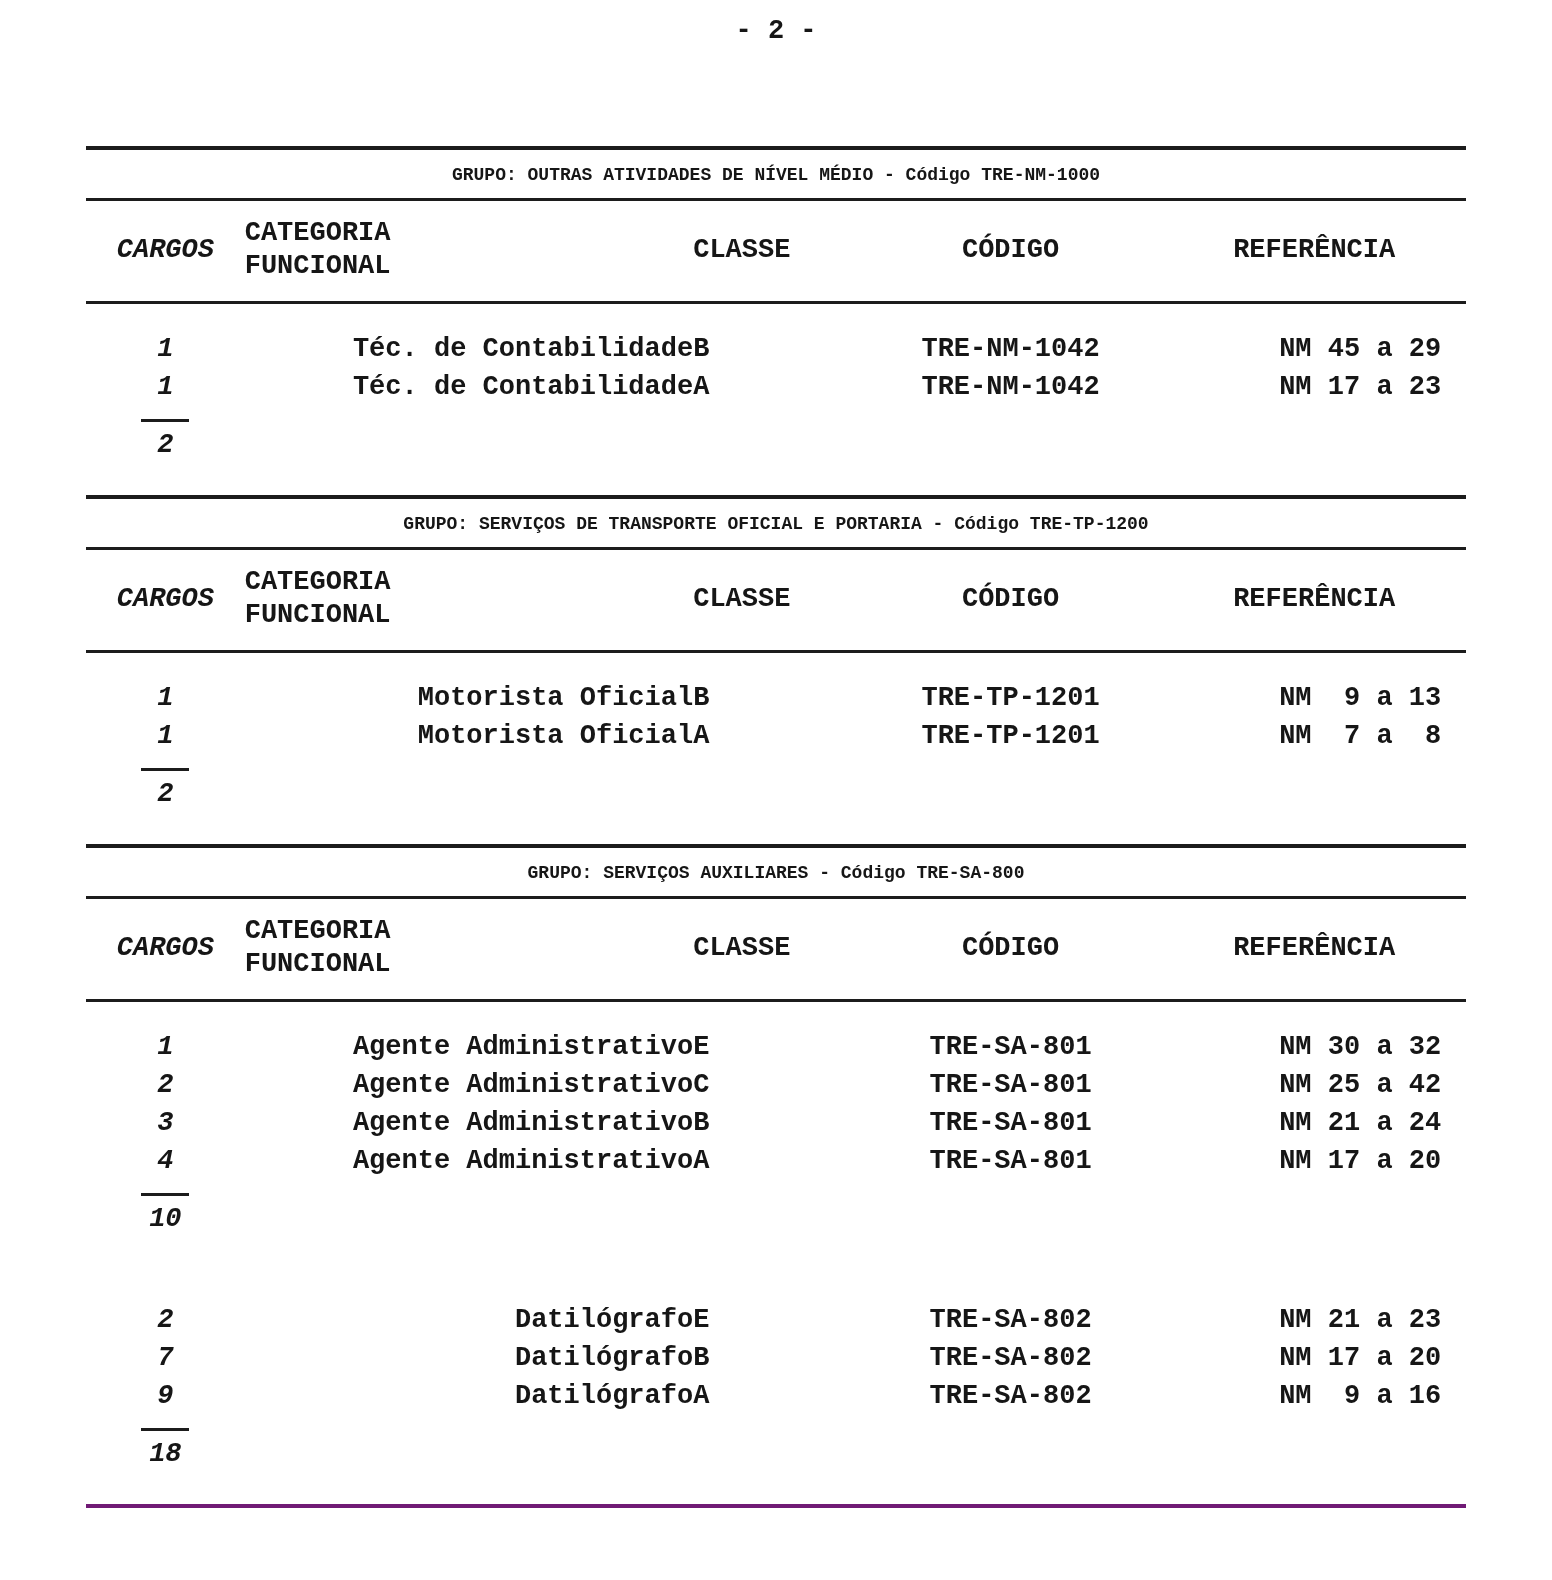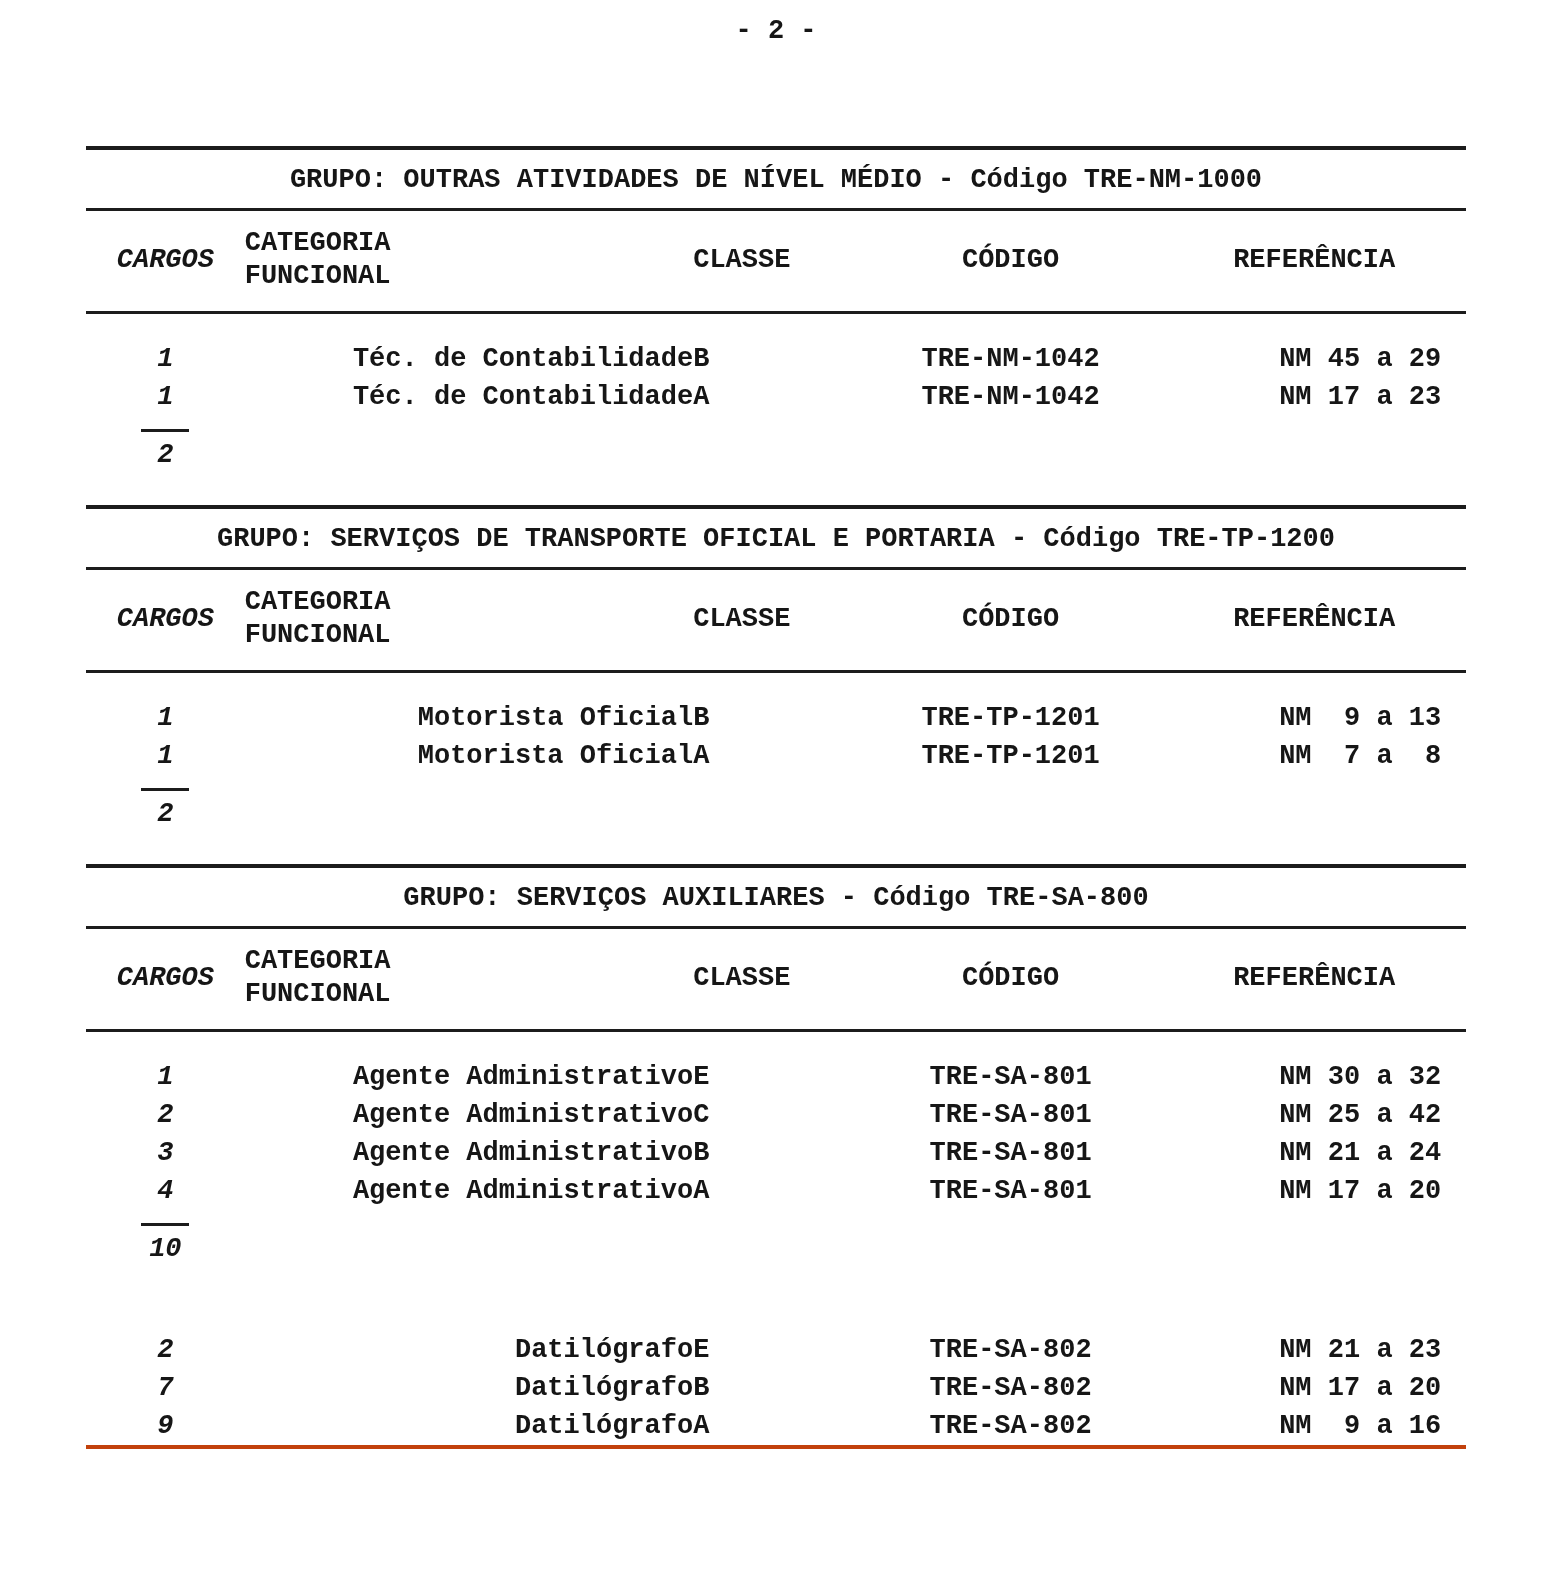--- a/index.html
+++ b/index.html
@@ -18,31 +18,31 @@
     white-space:pre;
   }
   .doc { margin:100px 86px 0; }
   table.grp {
     width:100%;
     border-collapse:collapse;
     table-layout:fixed;
     font-size:27px;
     border-top:4px solid #1c1c1c;
   }
-  table.grp.last { border-bottom:4px solid #c2410c; }
+  table.grp.last { border-bottom:4px solid #701a75; }
   col.col-cargos     { width:11.5%; }
   col.col-categoria  { width:32.5%; }
   col.col-classe     { width:12%; }
   col.col-codigo     { width:22%; }
   col.col-referencia { width:22%; }
   tr.title-row th {
     padding:15px 0 13px;
     border-bottom:3px solid #1c1c1c;
     text-align:center;
-    font-size:27px;
+    font-size:18px;
     font-weight:bold;
     white-space:nowrap;
   }
   tr.head-row th {
     padding:16px 0 18px;
     border-bottom:3px solid #1c1c1c;
     vertical-align:middle;
     font-weight:bold;
     line-height:33px;
   }
@@ -242,16 +242,23 @@
         <td class="c-codigo">TRE-SA-802</td>
         <td class="c-referencia">NM 17 a 20</td>
       </tr>
       <tr class="data-row">
         <td class="c-cargos">9</td>
         <td class="c-categoria">Datilógrafo</td>
         <td class="c-classe">A</td>
         <td class="c-codigo">TRE-SA-802</td>
         <td class="c-referencia">NM  9 a 16</td>
       </tr>
+      <tr class="total-row">
+        <td class="c-cargos">
+          <span class="sumline"></span>
+          <div class="total-value">18</div>
+        </td>
+        <td colspan="4"></td>
+      </tr>
     </tbody>
   </table>
 
 </div>
 
 </body></html>

